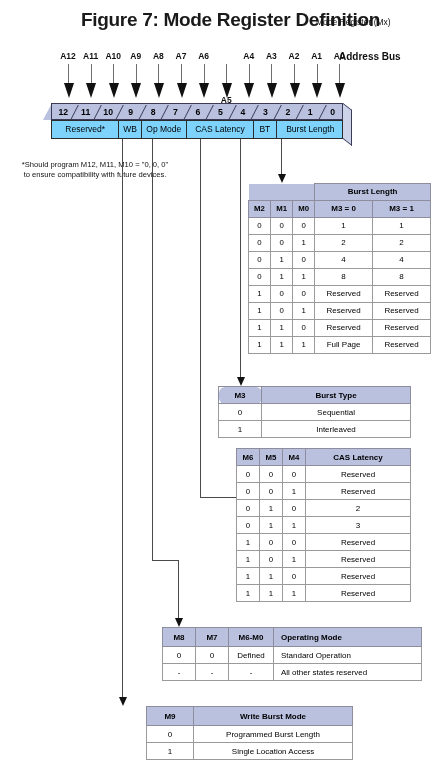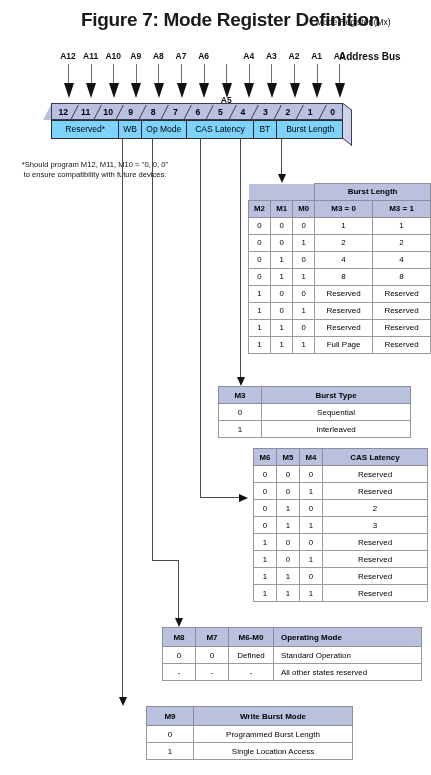--- a/index.html
+++ b/index.html
@@ -376,37 +376,37 @@
         <td class="bitcol">1</td>
         <td>Full Page</td>
         <td>Reserved</td>
       </tr>
     </tbody>
 </table>
 
 <table class="tbl" id="tbl-bt" style="left:218px; top:386px;">
   <thead>
     <tr>
-      <th style="width:42px; height:16px;">M3</th>
+      <th style="width:42px; height:16px;border-radius:6px;">M3</th>
       <th style="width:148px; height:16px;">Burst Type</th>
     </tr>
   </thead>
   <tbody id="bt-body">
       <tr class="datarow">
         <td>0</td>
         <td>Sequential</td>
       </tr>
       <tr class="datarow">
         <td>1</td>
         <td>Interleaved</td>
       </tr>
     </tbody>
 </table>
 
-<table class="tbl" id="tbl-cl" style="left:253px; top:448px;padding-left:16px;">
+<table class="tbl" id="tbl-cl" style="left:236px; top:448px;padding-left:16px;">
   <thead>
     <tr>
       <th class="bitcol">M6</th>
       <th class="bitcol">M5</th>
       <th class="bitcol">M4</th>
       <th style="width:104px;">CAS Latency</th>
     </tr>
   </thead>
   <tbody id="cl-body">
       <tr class="datarow">

